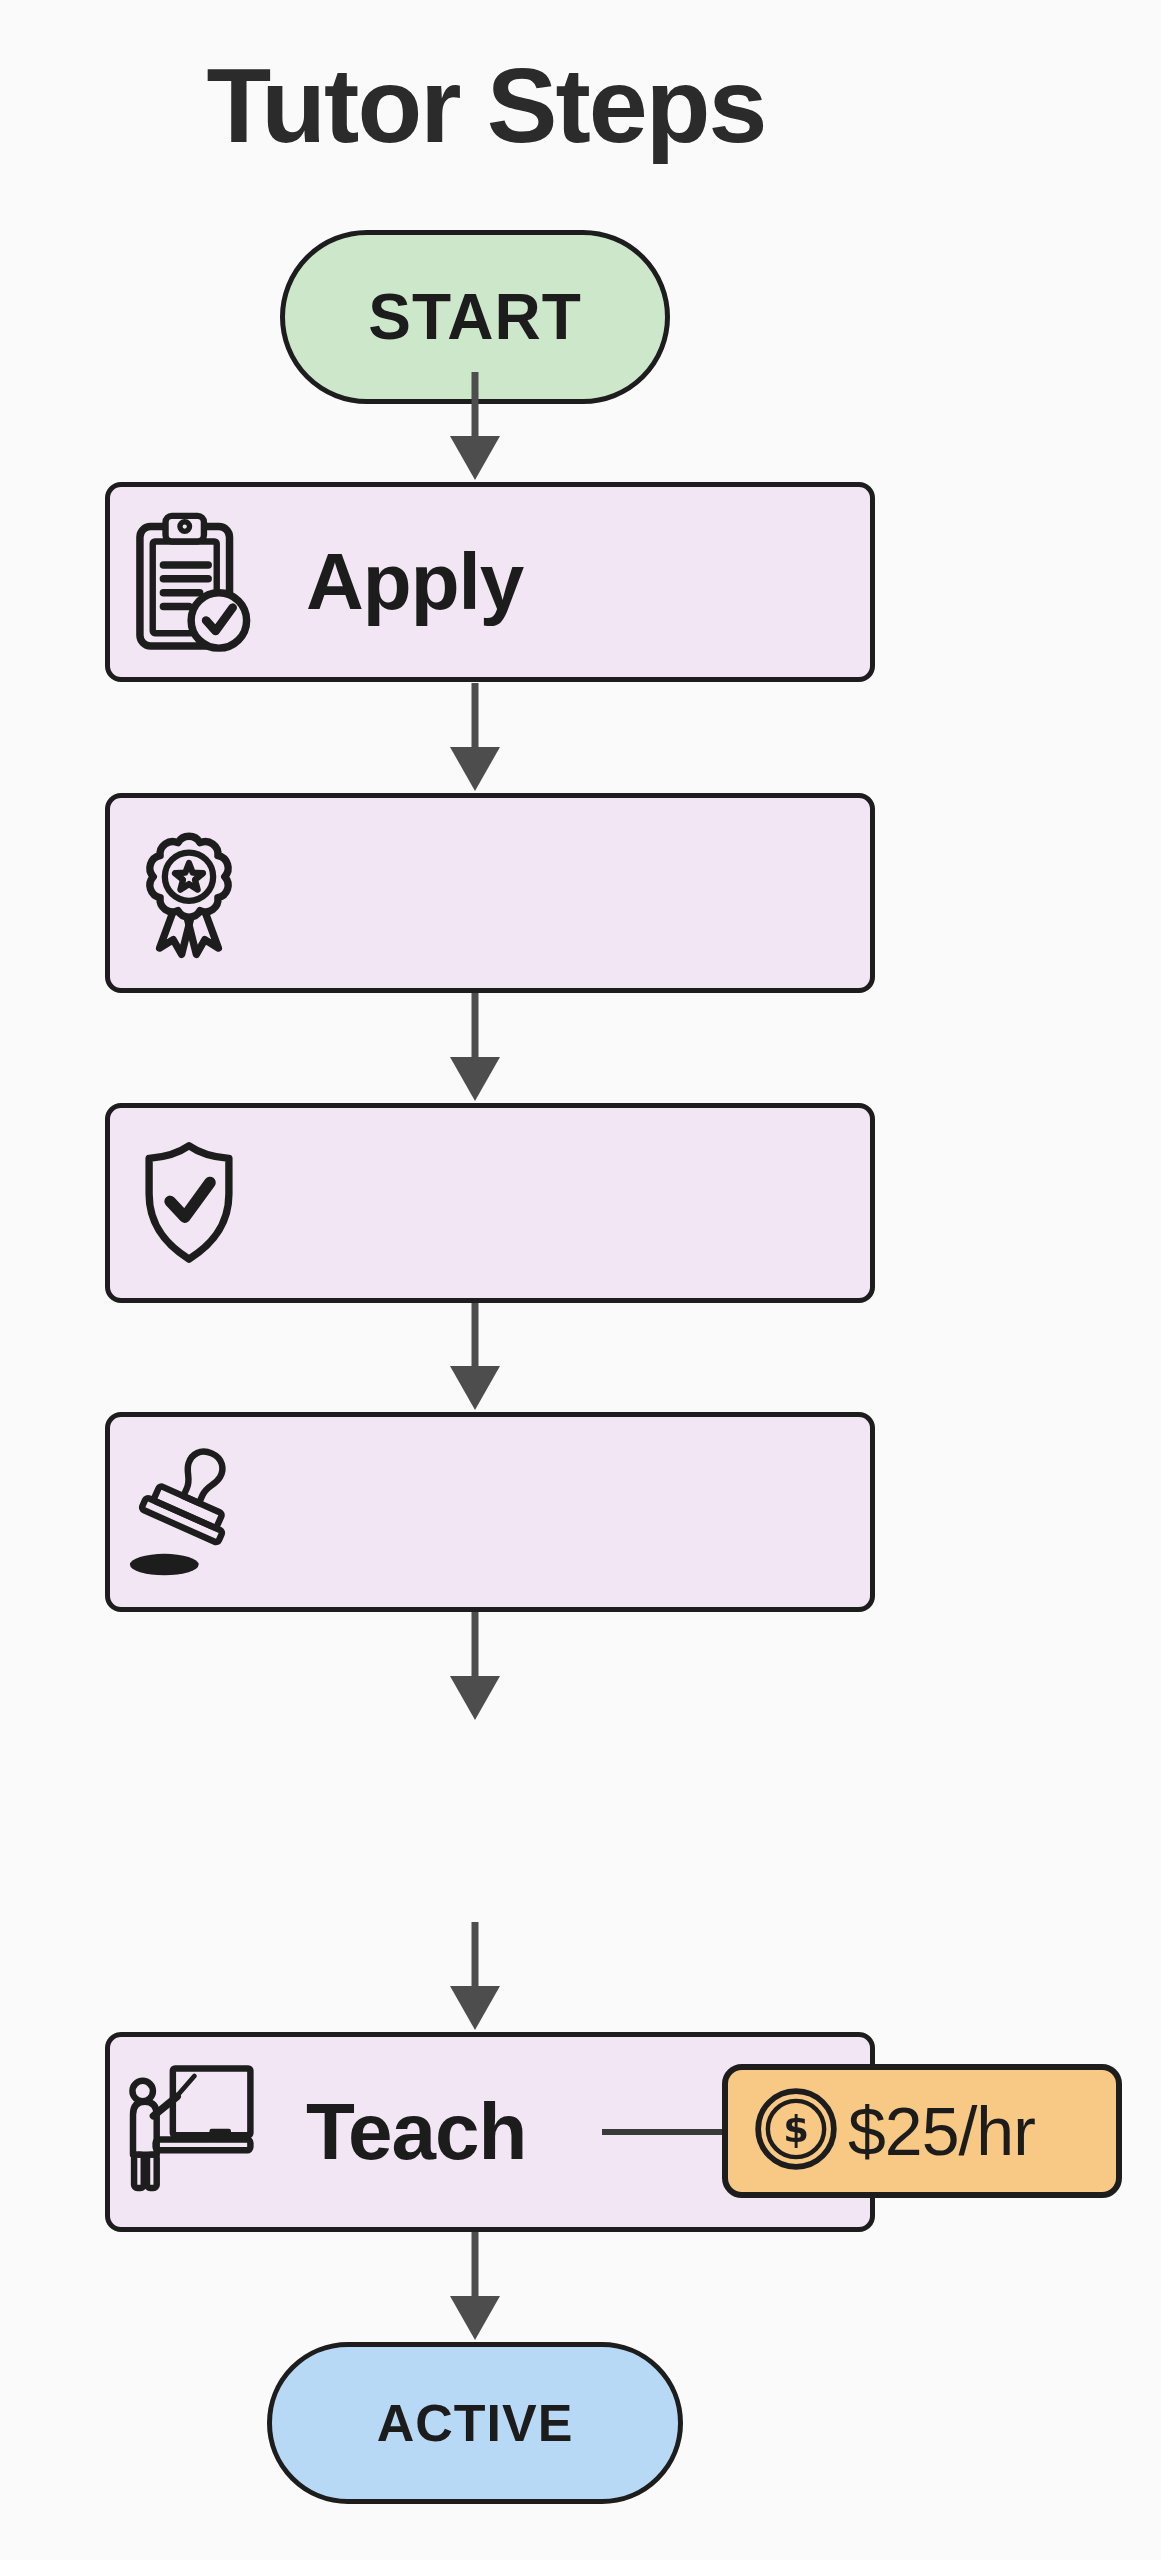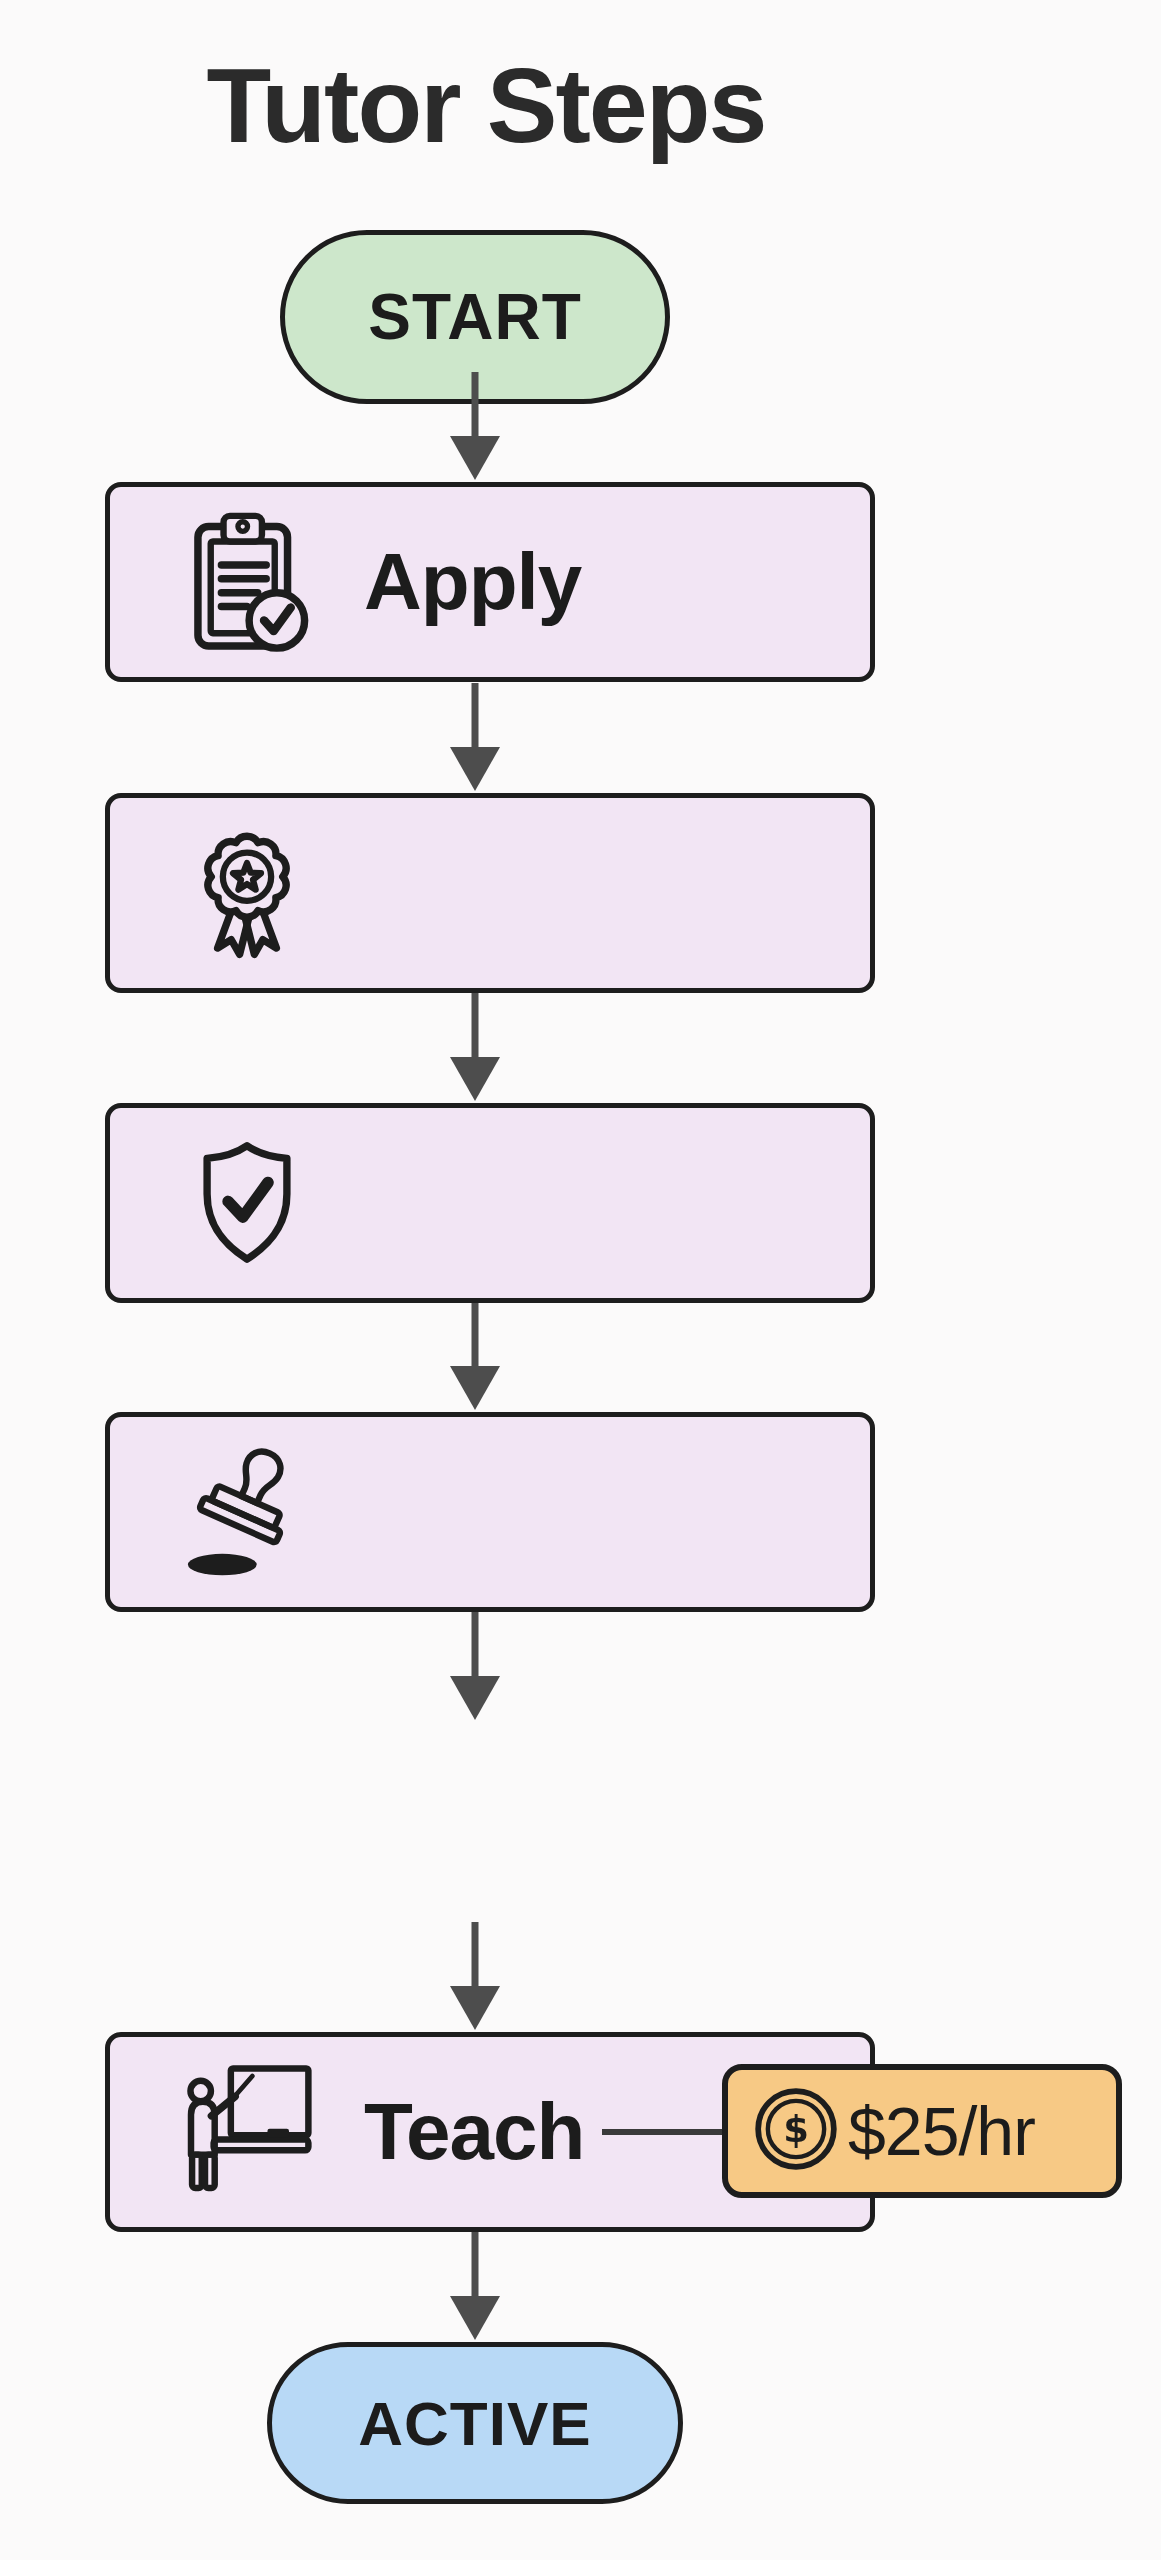--- a/index.html
+++ b/index.html
@@ -18,28 +18,27 @@
   }
   .pill{
     position:absolute;
     border:5px solid var(--node-border,#1d1d1d);
     border-radius:999px;
     display:flex;align-items:center;justify-content:center;
     font-weight:bold;color:var(--text-color,#151515);
     box-sizing:border-box;
   }
   .pill.start{left:280px;top:230px;width:390px;height:174px;background:var(--start-fill,#cde7cb);font-size:64px;letter-spacing:1px;}
-  .pill.end{left:267px;top:2342px;width:416px;height:162px;background:var(--end-fill,#b8d9f6);font-size:62px;letter-spacing:1px;}
+  .pill.end{left:267px;top:2342px;width:416px;height:162px;background:var(--end-fill,#b8d9f6);font-size:52px;letter-spacing:1px;}
   .step{
     position:absolute;left:105px;width:770px;height:200px;
     background:var(--node-fill,#f2e5f4);
     border:5px solid var(--node-border,#1d1d1d);
     border-radius:16px;box-sizing:border-box;
     display:flex;align-items:center;
-    padding-left:58px;
   }
   .step .icon-wrap{width:158px;display:flex;align-items:center;justify-content:center;flex:none;}
   .step .label{
     margin-left:38px;
     font-size:80px;font-weight:bold;letter-spacing:-1px;
     color:var(--text-color,#1c1c1c);white-space:nowrap;
   }
   .arrow{position:absolute;left:447px;width:56px;height:110px;}
   .connector{
     position:absolute;left:602px;top:2129px;width:128px;height:6px;

